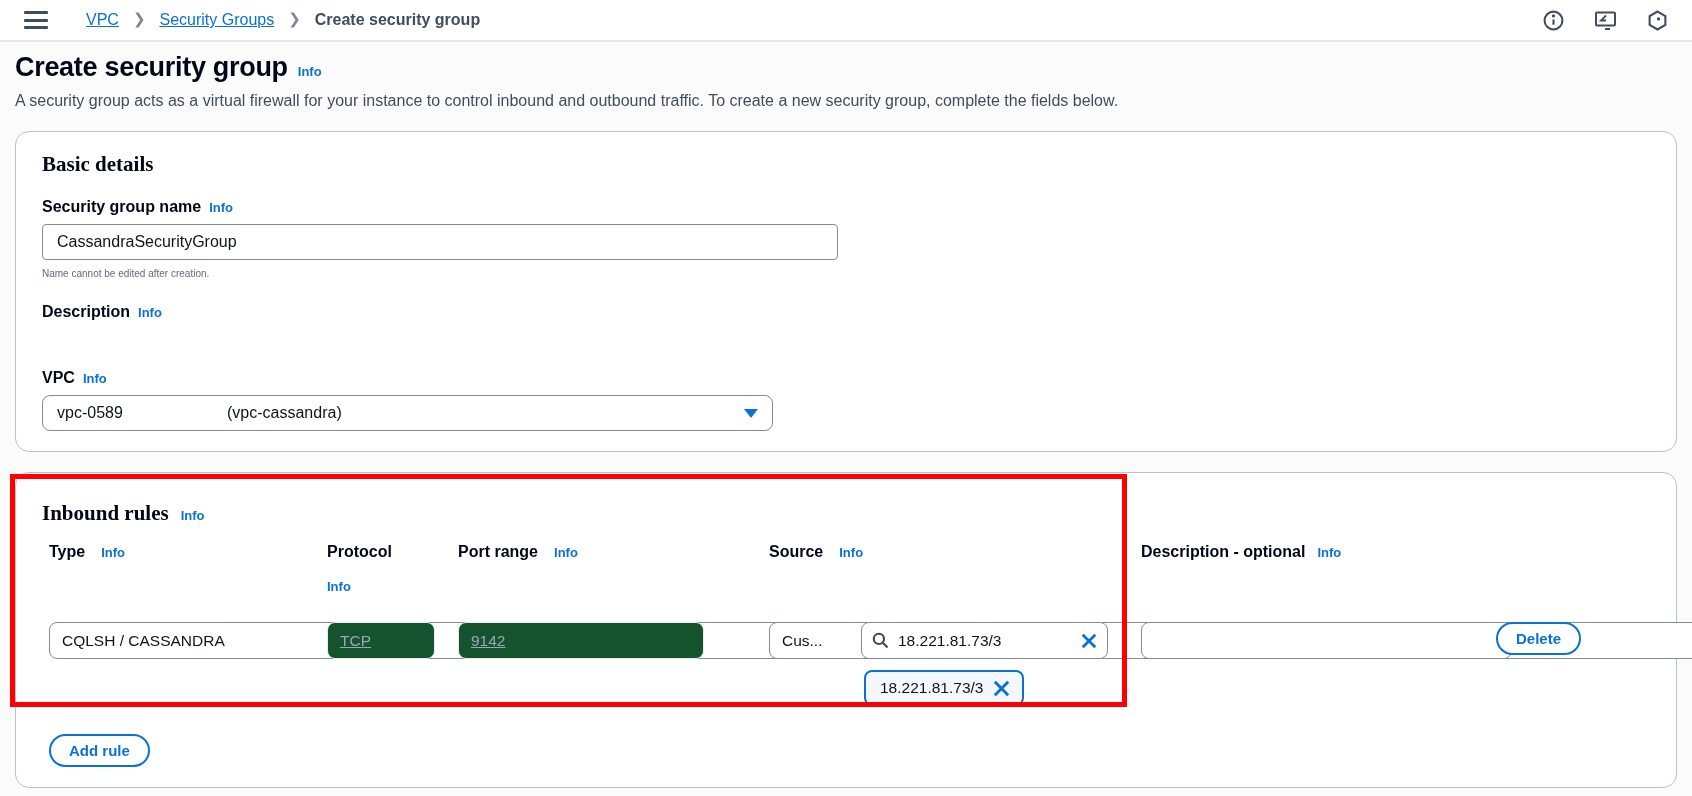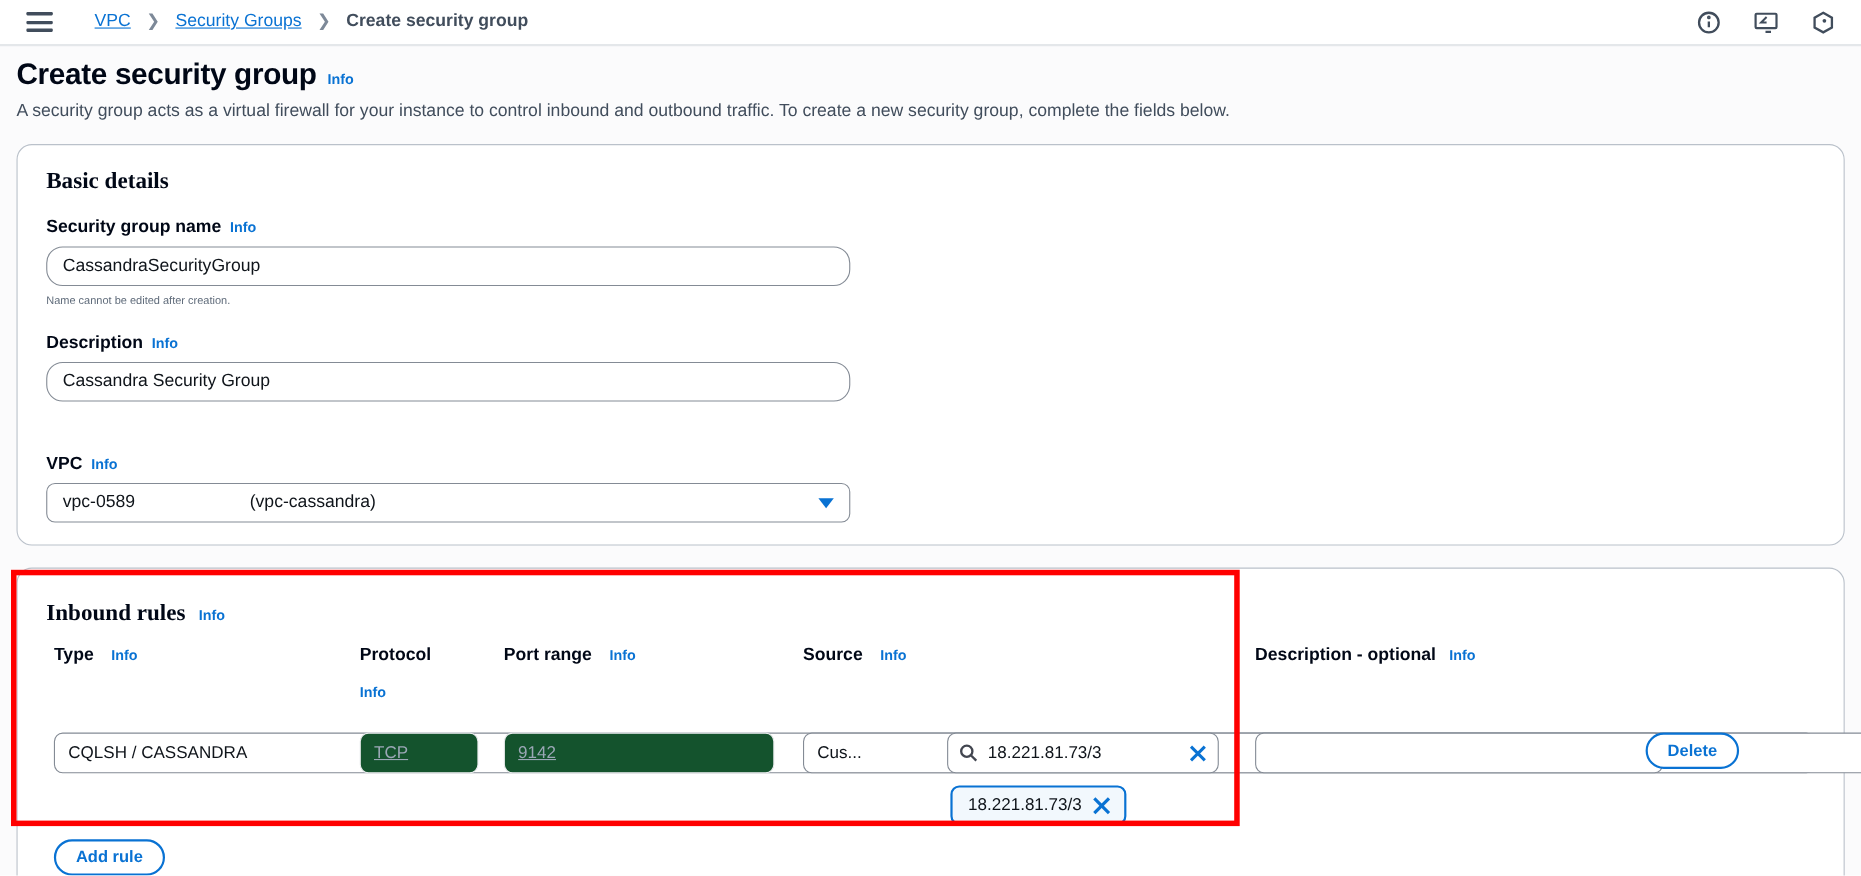--- a/index.html
+++ b/index.html
@@ -35,22 +35,22 @@
   .card {
     background:#ffffff; border:1px solid #bac1ca; border-radius:14px;
     margin-top:21px; padding:20px 26px;
   }
   .card h2 { font-size:21px; font-weight:700; color:#000716;font-family:Liberation Serif, serif; }
 
   
   .field-label { margin-top:21px; font-size:16px; font-weight:700; color:#000716; }
   .field-label .info-link { margin-left:8px; }
   .text-input {
-    margin-top:8px; width:731px; height:36px;
-    border:1.5px solid #848b95; border-radius:15px; background:#fff;
+    margin-top:8px; width:796px; height:36px;
+    border:1.5px solid #848b95; border-radius:4px; background:#fff;
     padding:0 14px; font-size:16px; color:#0f141a;
     font-family:"Liberation Sans", sans-serif; display:block;
   }
   .helper { margin-top:8px; font-size:10px; color:#5f6b7a; }
   .select-box {
     margin-top:8px; width:731px; height:36px;
     border:1.5px solid #848b95; border-radius:8px; background:#fff;
     display:flex; align-items:center; padding:0 14px; font-size:16px; cursor:pointer;
   }
   .select-box .vpc-id { width:170px; }
@@ -66,21 +66,21 @@
     position:absolute; top:1px; left:-6px; width:1117px; height:233px;
     border:5px solid #ff0000; pointer-events:none; z-index:5;
   }
   .rules-head { margin-top:8px; display:flex; align-items:baseline; gap:12px; }
   .rgrid { position:relative; margin-left:7px; }
   .rrow { position:relative;margin-top:16px; }
   .cell { position:absolute; top:0; }
   .c1 { left:0;    width:254px; }
   .c2 { left:278px; width:108px; }
   .c3 { left:409px; width:246px; }
-  .c4 { left:681px; width:111px; }
+  .c4 { left:720px; width:111px; }
   .c5 { left:812px; width:247px; }
   .c6 { left:1092px; width:371px; }
   .c7 { left:1447px; width:90px; }
   .labels-row { height:63px; margin-top:17px; }
   .col-label { font-size:16px; font-weight:700; color:#000716; white-space:nowrap; }
   .col-label .info-link { margin-left:16px; }
   .info-second-line { margin-top:16px; }
   .inputs-row { height:37px; }
   .rule-select {
     height:37px; border:1.5px solid #848b95; border-radius:8px; background:#fff;
@@ -110,21 +110,21 @@
     background:#f2f8fd; border:2px solid #0972d3; border-radius:8px;
     font-size:15.5px; color:#0f141a;
   }
   .btn-outline {
     display:inline-flex; align-items:center; justify-content:center;
     height:33px; padding:0 18px; background:#fff;
     border:2px solid #0972d3; border-radius:17px;
     color:#0972d3; font-weight:700; font-size:15px; cursor:pointer;
     font-family:"Liberation Sans", sans-serif; white-space:nowrap;
   }
-  .add-rule { margin-top:9px; margin-left:7px; }
+  .add-rule { margin-top:24px; margin-left:7px; }
   .icon-btn { cursor:pointer; background:none; border:none; padding:0; display:flex; }
 </style>
 </head>
 <body>
 
 <div class="page">
 
   <div class="topbar">
     <div class="hamburger">
         <span></span>
@@ -175,21 +175,20 @@
 
       <div class="field-label">
         <span>Security group name</span><a class="info-link">Info</a>
       </div>
       <input class="text-input" type="text" value="CassandraSecurityGroup" style="">
       <div class="helper">Name cannot be edited after creation.</div>
 
       <div class="field-label" style="margin-top:24px;">
         <span>Description</span><a class="info-link">Info</a>
       </div>
-      <input class="text-input" type="text" value="Cassandra Security Group" style="">
 
       <div class="field-label" style="margin-top:48px;">
         <span>VPC</span><a class="info-link">Info</a>
       </div>
       <div class="select-box">
         <span class="vpc-id">vpc-0589</span>
         <span>(vpc-cassandra)</span>
         <span class="caret-down"></span>
       </div>
     </section>

